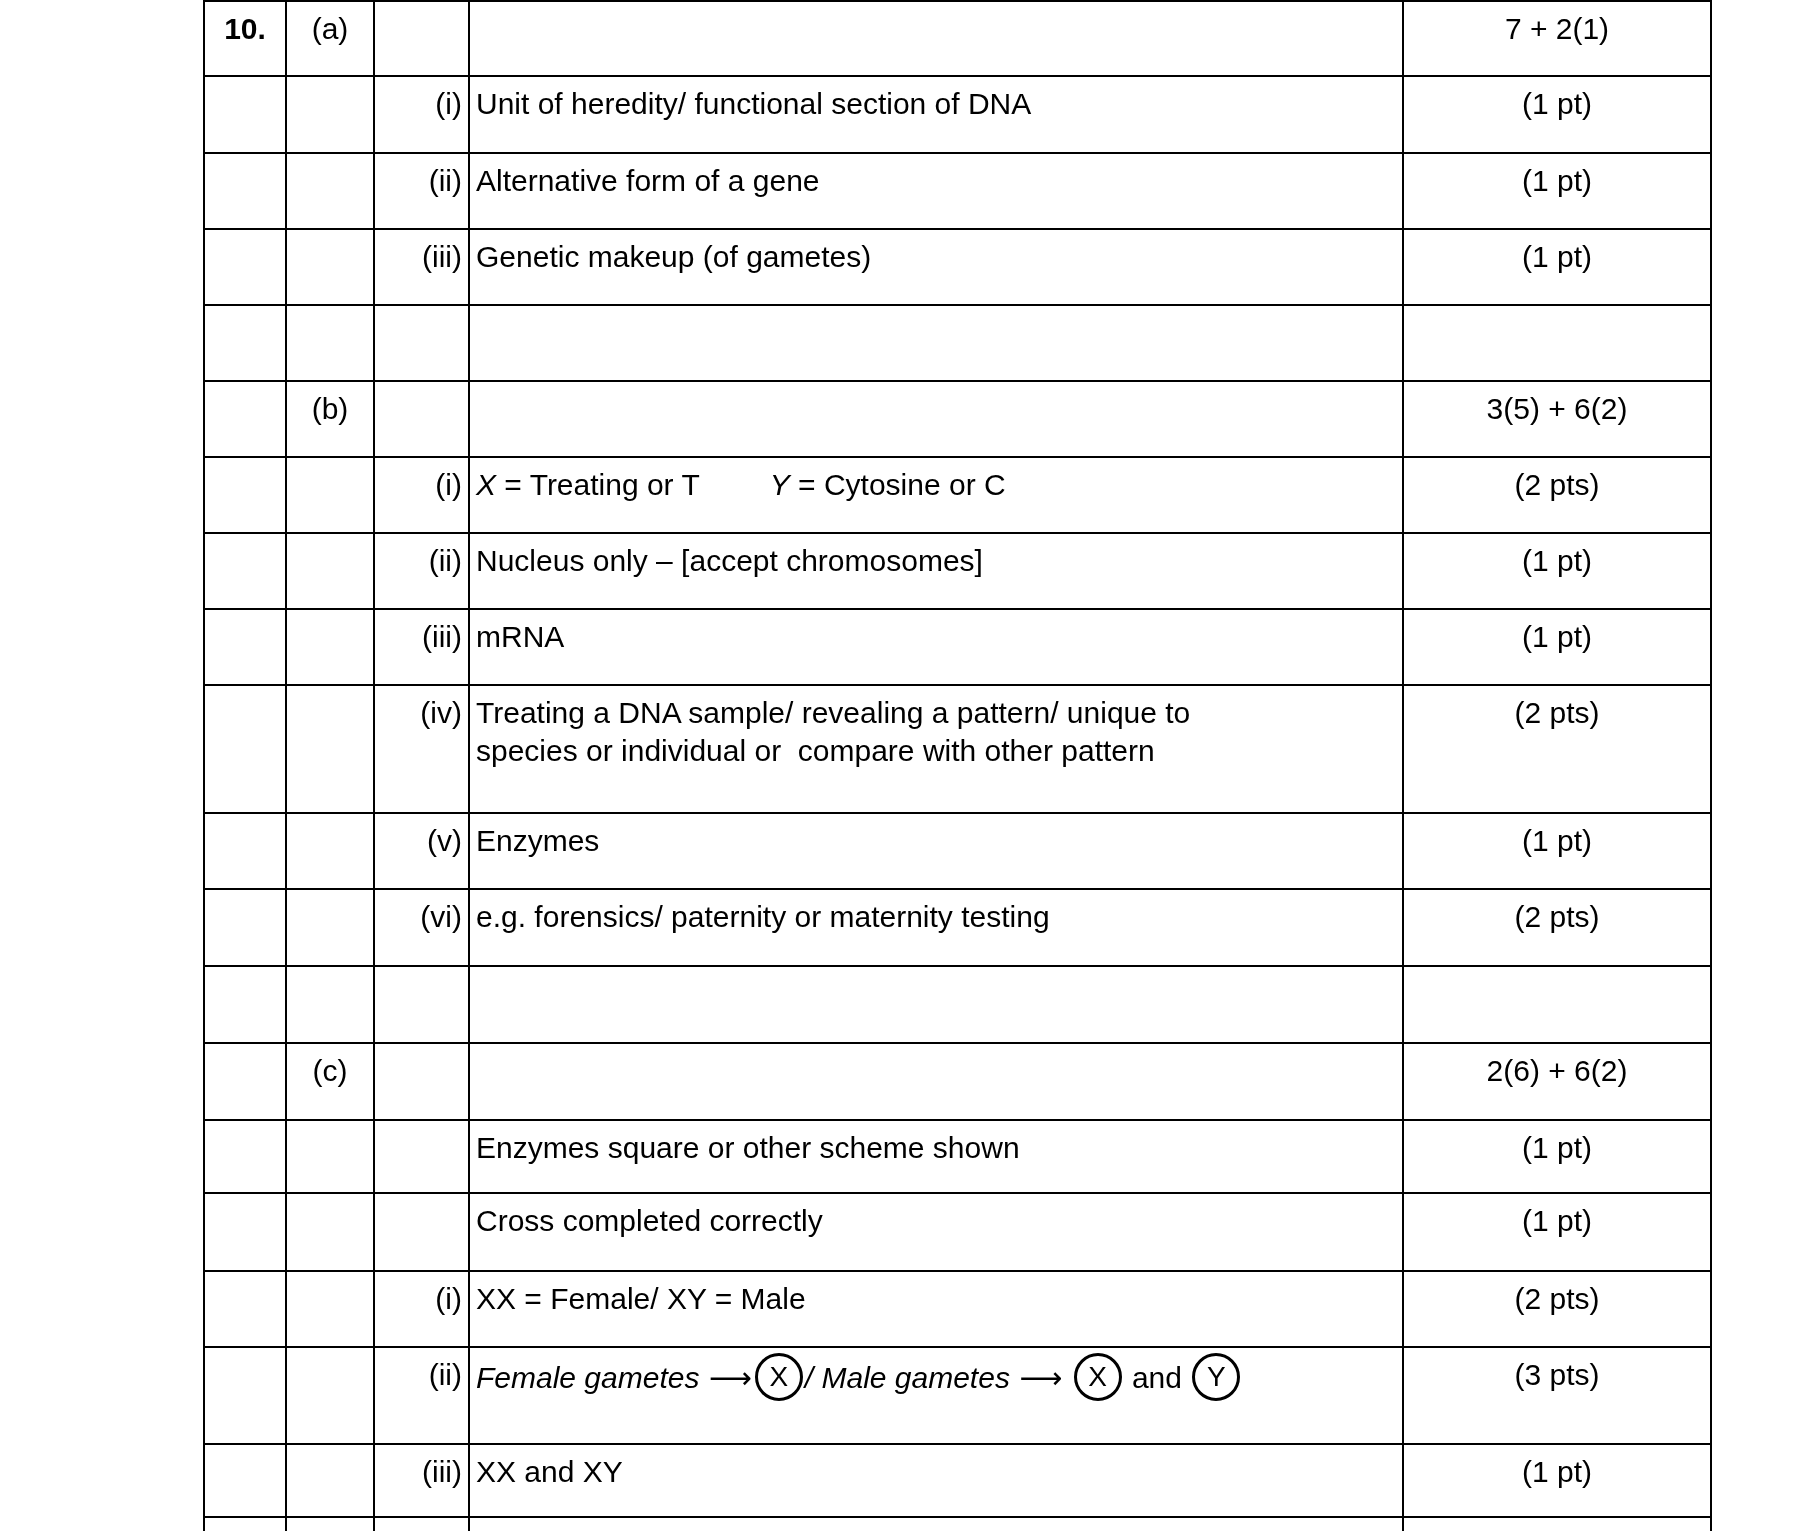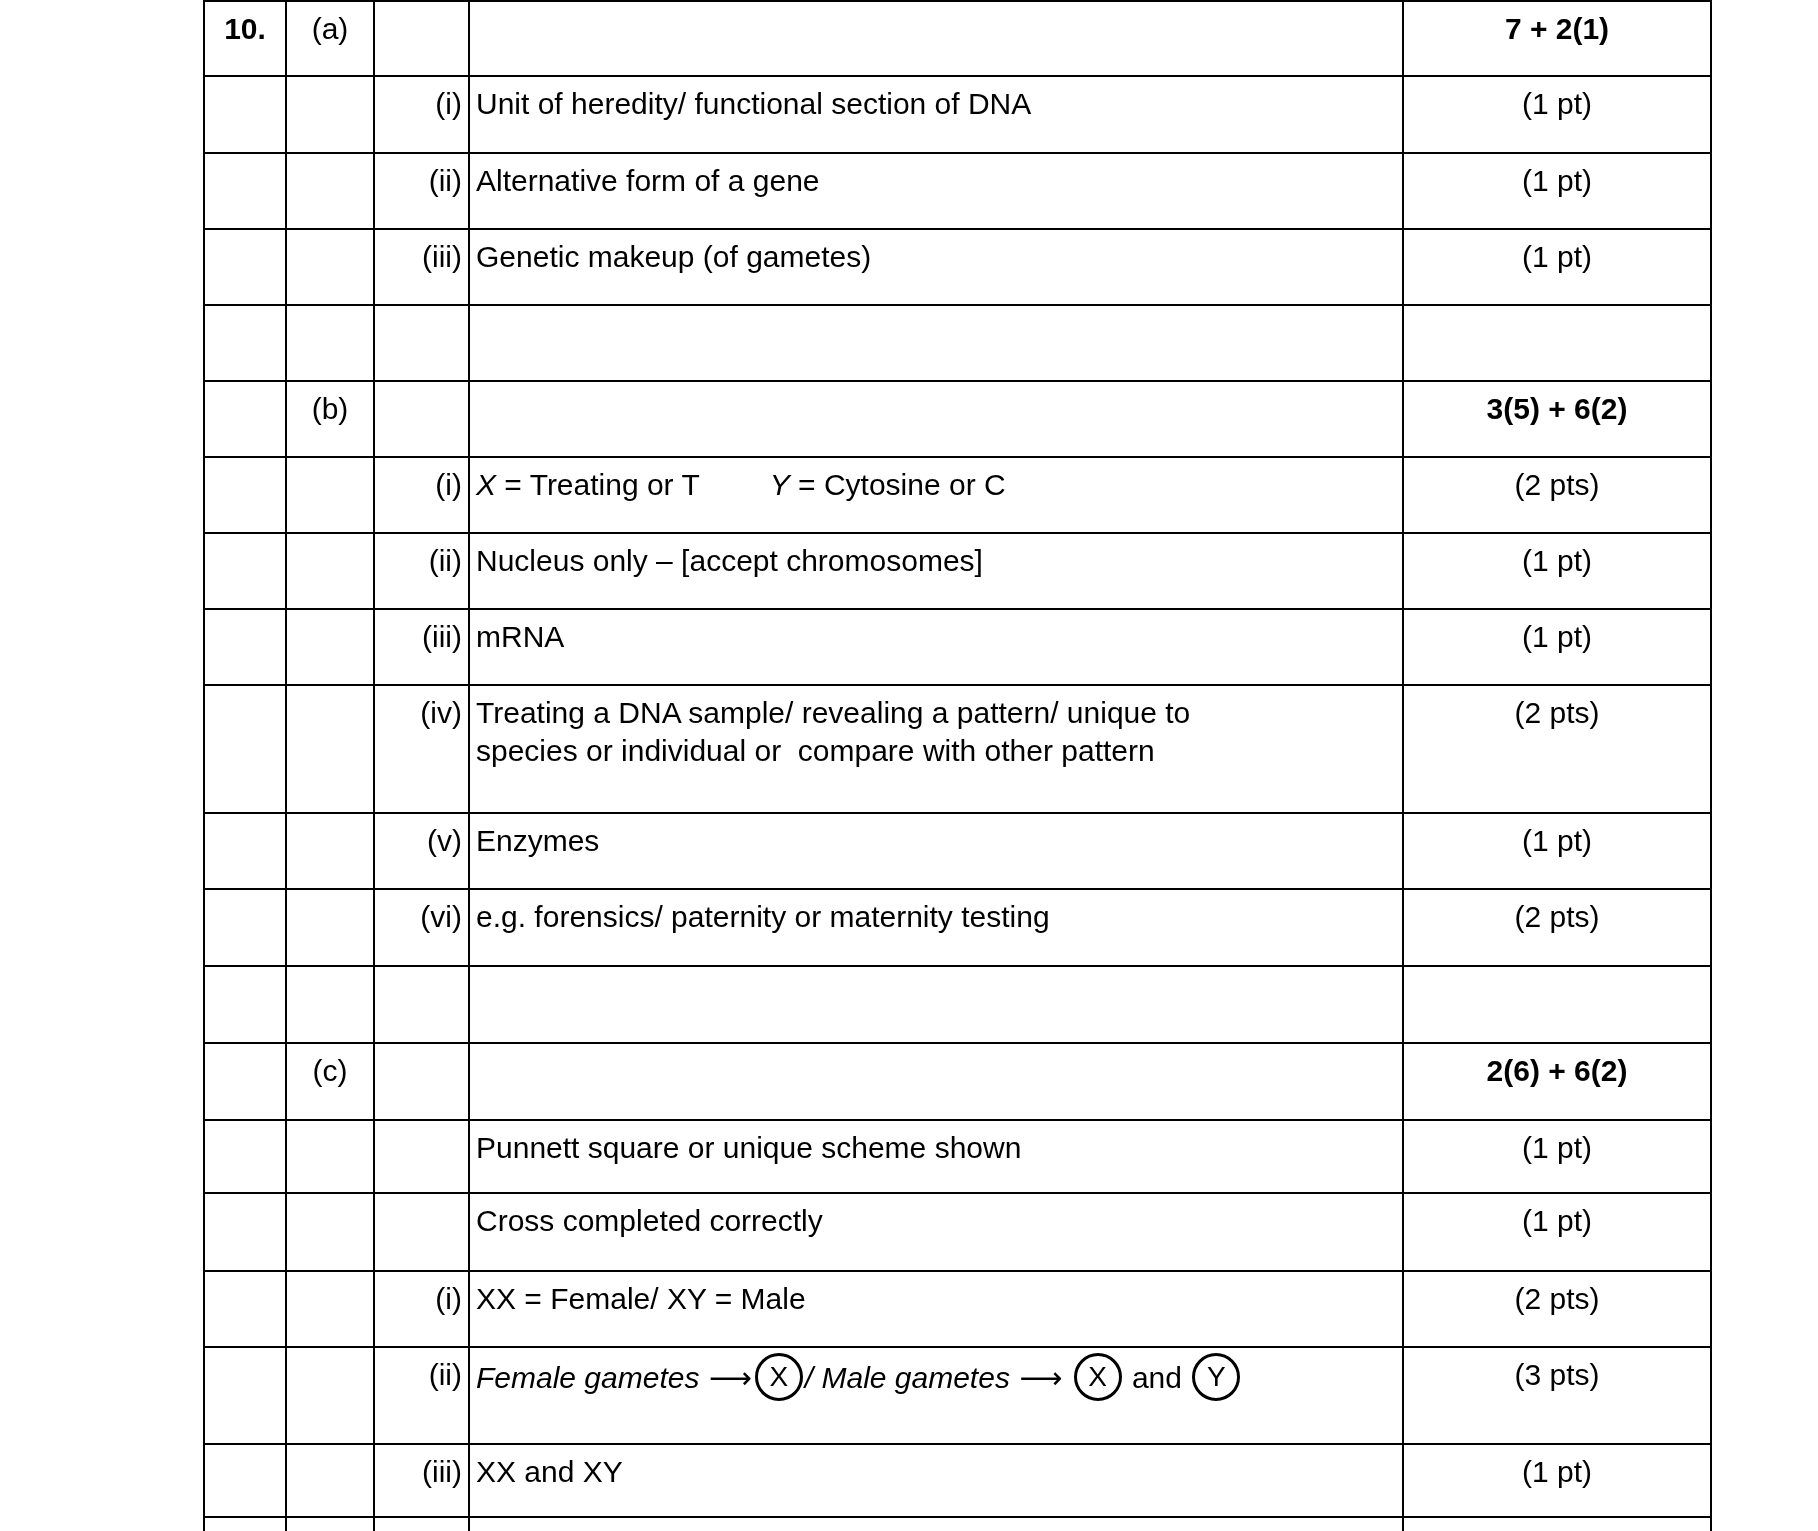--- a/index.html
+++ b/index.html
@@ -47,21 +47,21 @@
   td.c-answer {
     text-align: left;
     padding-left: 17px;
     line-height: 48px;
     margin-top: 12px;
   }
   td.c-points {
     text-align: center;
   }
   td.c-points.bold {
-    font-weight: bold;
+    font-weight: normal;
   }
   .seg-i {
     font-style: italic;
   }
   .seg-gap {
     display: inline-block;
     width: 70px;
   }
   .seg-arrow {
     font-style: normal;
@@ -193,21 +193,21 @@
           <td class="c-num"></td>
           <td class="c-letter">(c)</td>
           <td class="c-roman"></td>
           <td class="c-answer"></td>
           <td class="c-points bold">2(6) + 6(2)</td>
         </tr>
         <tr style="height: 73px;">
           <td class="c-num"></td>
           <td class="c-letter"></td>
           <td class="c-roman"></td>
-          <td class="c-answer"><span>Punnett square or unique scheme shown</span></td>
+          <td class="c-answer"><span>Enzymes square or other scheme shown</span></td>
           <td class="c-points">(1 pt)</td>
         </tr>
         <tr style="height: 78px;">
           <td class="c-num"></td>
           <td class="c-letter"></td>
           <td class="c-roman"></td>
           <td class="c-answer"><span>Cross completed correctly</span></td>
           <td class="c-points">(1 pt)</td>
         </tr>
         <tr style="height: 76px;">

